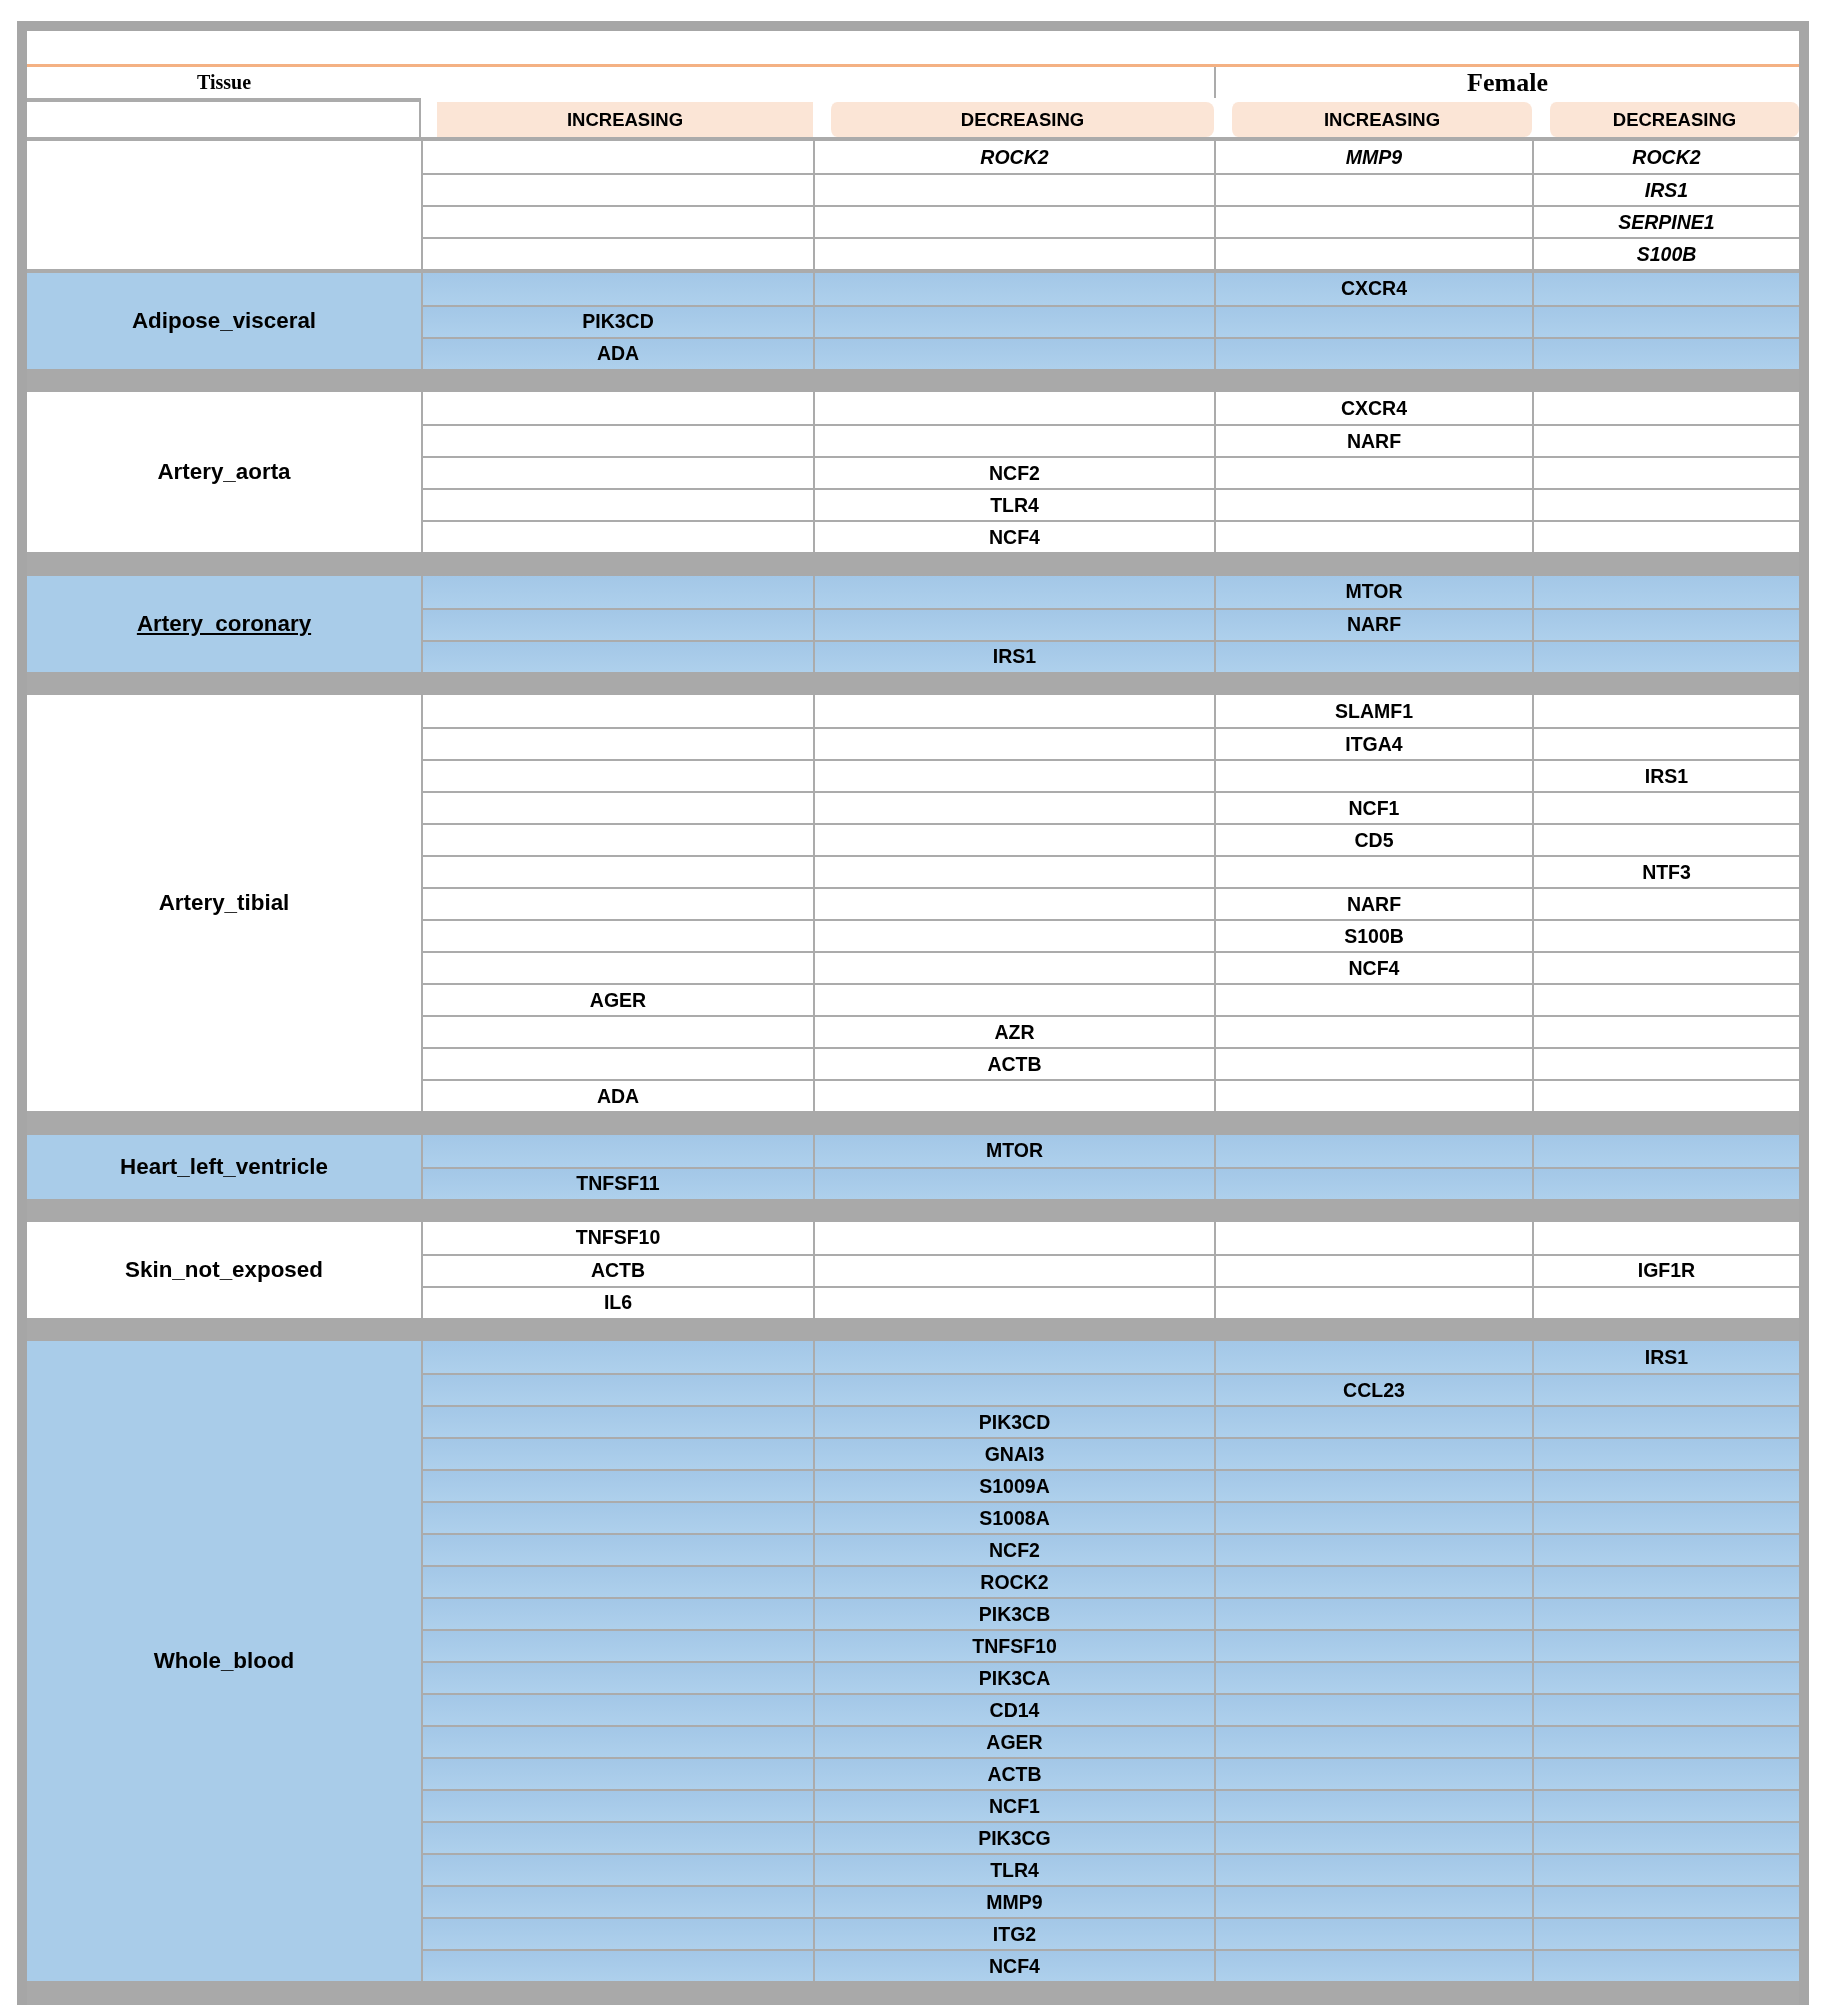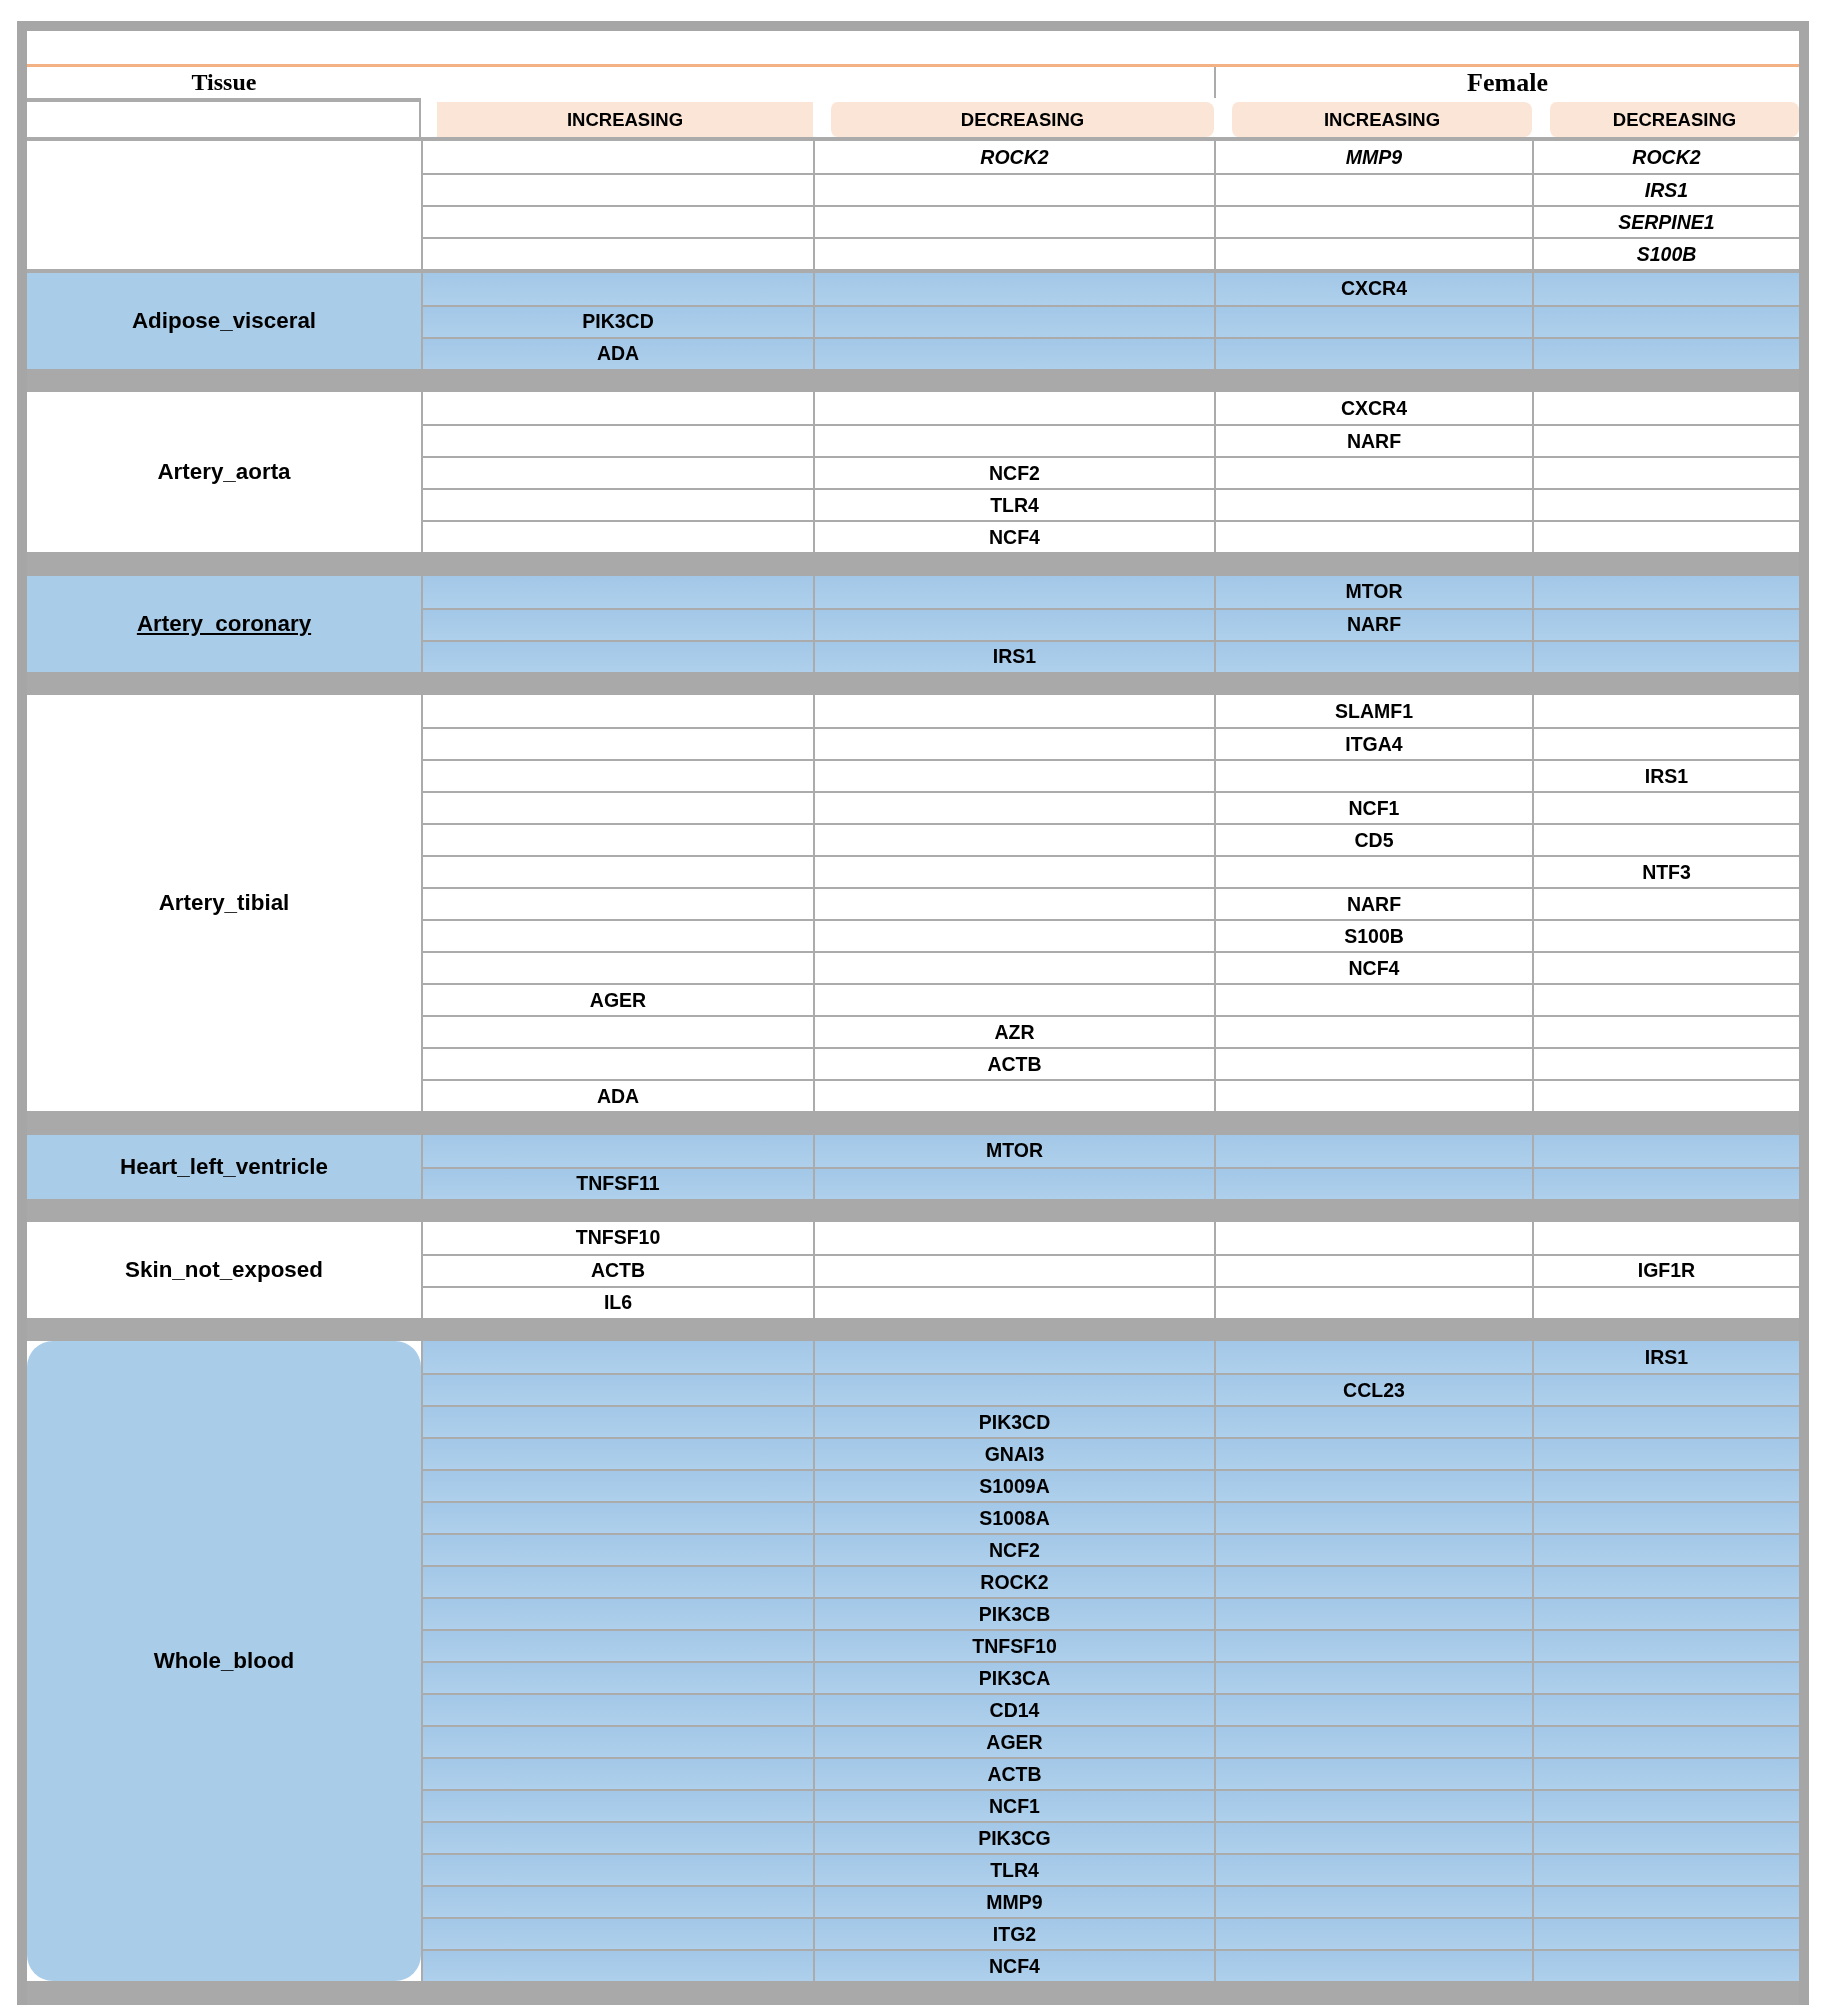--- a/index.html
+++ b/index.html
@@ -27,21 +27,21 @@
   .orange-rule{height:2.9px;background:#f4b183;}
   
   .header-row{height:31px;}
   .hcell{
     display:flex;align-items:center;justify-content:center;
     font-family:"Liberation Serif",serif;
     font-weight:bold;
     box-sizing:border-box;
     background:#ffffff;
   }
-  .hcell.tissue{grid-column:1;font-size:24px;}
+  .hcell.tissue{grid-column:1;font-size:20px;}
   .hcell.male{grid-column:2 / span 2;font-size:28px;border-left:2.4px solid #ababab;}
   .hcell.female{grid-column:4 / span 2;font-size:26px;border-left:2.4px solid #ababab;}
   .header-underline{height:3.9px;}
   .header-underline .seg1{grid-column:1;background:#ababab;}
   .header-underline .segrest{grid-column:2 / span 4;background:#ffffff;}
   
   .subheader-row{height:35px;}
   .shcell{
     display:flex;align-items:center;justify-content:center;
     font-weight:bold;font-size:18.5px;
@@ -260,21 +260,21 @@
           <div class="gene-cell rowline" style="grid-area: 2 / 3;"></div>
           <div class="gene-cell rowline" style="grid-area: 2 / 4;"></div>
           <div class="gene-cell rowline" style="grid-area: 2 / 5;">IGF1R</div>
           <div class="gene-cell rowline" style="grid-area: 3 / 2;">IL6</div>
           <div class="gene-cell rowline" style="grid-area: 3 / 3;"></div>
           <div class="gene-cell rowline" style="grid-area: 3 / 4;"></div>
           <div class="gene-cell rowline" style="grid-area: 3 / 5;"></div>
         </div>
         <div class="band"></div>
         <div class="grid section blue">
-          <div class="tissue-cell" style="grid-row: 1 / span 20; border-radius: 26px;">Whole_blood</div>
+          <div class="tissue-cell" style="grid-row: 1 / span 20;">Whole_blood</div>
           <div class="gene-cell" style="grid-area: 1 / 2;"></div>
           <div class="gene-cell" style="grid-area: 1 / 3;"></div>
           <div class="gene-cell" style="grid-area: 1 / 4;"></div>
           <div class="gene-cell" style="grid-area: 1 / 5;">IRS1</div>
           <div class="gene-cell rowline" style="grid-area: 2 / 2;"></div>
           <div class="gene-cell rowline" style="grid-area: 2 / 3;"></div>
           <div class="gene-cell rowline" style="grid-area: 2 / 4;">CCL23</div>
           <div class="gene-cell rowline" style="grid-area: 2 / 5;"></div>
           <div class="gene-cell rowline" style="grid-area: 3 / 2;"></div>
           <div class="gene-cell rowline" style="grid-area: 3 / 3;">PIK3CD</div>

